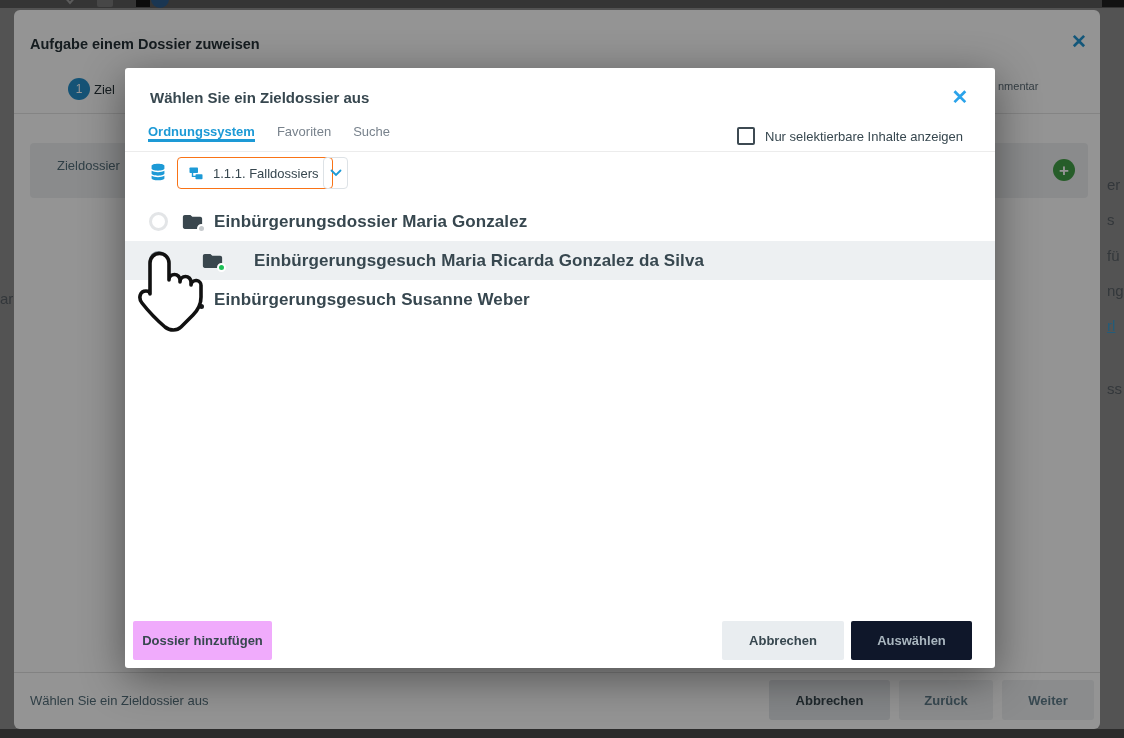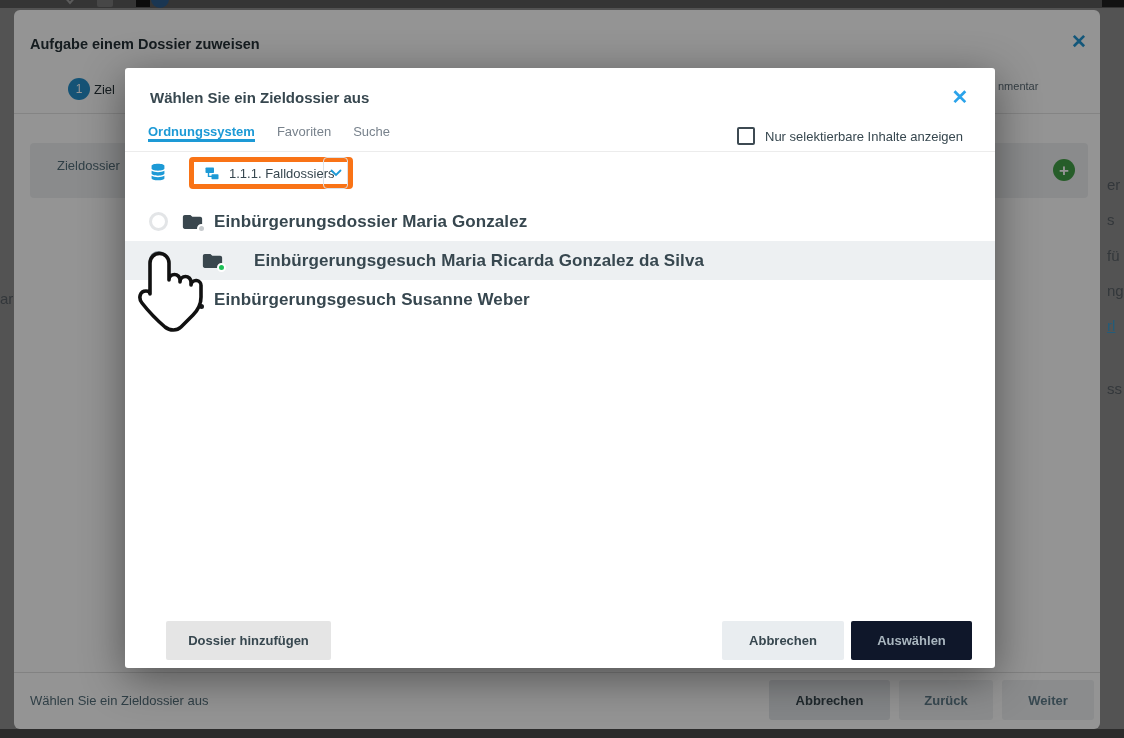--- a/index.html
+++ b/index.html
@@ -50,35 +50,35 @@
   .m-close { position:absolute; left:820px; top:14px; width:30px; height:30px; display:flex; align-items:center; justify-content:center; font-size:20px; font-weight:700; color:#2ba3ea; cursor:pointer; }
   .m-tabbar { position:absolute; left:23px; top:56px; display:flex; gap:22px; }
   .m-tab { font-size:13px; color:#78828c; cursor:pointer; }
   .m-tab.active { color:#1d9ad6; font-weight:700; border-bottom:3px solid #1d9ad6; }
   .m-hairline { position:absolute; left:0; top:83px; width:100%; height:1px; background:#ececec; }
   .m-check-wrap { position:absolute; left:612px; top:59px; display:flex; align-items:center; gap:10px; cursor:pointer; }
   .m-checkbox { width:18px; height:18px; border:2px solid #3d4a52; border-radius:2px; background:#fff; }
   .m-check-label { font-size:13px; color:#37474f; }
 
   .m-crumb-db { position:absolute; left:20px; top:90px; width:26px; height:28px; display:flex; align-items:center; justify-content:center; cursor:pointer; }
-  .m-crumb-box { position:absolute; left:64px; top:89px; height:32px; display:flex; align-items:center; gap:9px; padding:0 13px 0 10px; border:5px solid #f97316; border-radius:4px; cursor:pointer; }
+  .m-crumb-box { position:absolute; left:52px; top:89px; height:32px; display:flex; align-items:center; gap:9px; padding:0 13px 0 10px; border:1px solid #f97316; border-radius:4px; cursor:pointer; }
   .m-crumb-text { font-size:13px; color:#37474f; }
   .m-crumb-chev { position:absolute; left:198px; top:89px; width:25px; height:32px; border:1px solid #dde2e6; border-radius:4px; display:flex; align-items:center; justify-content:center; cursor:pointer; }
 
   .m-list { position:absolute; left:0; top:134px; width:100%; }
   .m-row { height:39px; display:flex; align-items:center; cursor:pointer; }
   .m-row.highlight { background:#edf0f2;gap:20px; }
   .radio { width:19px; height:19px; border-radius:50%; border:3px solid #e3e5e7; background:#fff; margin-left:24px; flex:none; }
   .radio.hot { border-color:#75828a; }
   .folder-wrap { position:relative; width:21px; height:18px; margin-left:14px; flex:none; }
   .status-dot { position:absolute; right:-3px; bottom:-2px; width:9px; height:9px; border-radius:50%; border:2px solid #fff; }
   .m-row-label { margin-left:11px; font-size:17px; font-weight:700; color:#37474f; letter-spacing:0.1px; }
 
   .m-btn { position:absolute; top:553px; height:39px; border:none; border-radius:2px; font-family:inherit; font-size:13px; font-weight:700; cursor:pointer; }
-  .m-btn-add { left:41px; width:165px; background:#e5e5e5; color:#37474f; }
+  .m-btn-add { left:8px; width:139px; background:#f0abfc; color:#37474f; }
   .m-btn-cancel { left:597px; width:122px; background:#e9edf0; color:#37474f; }
   .m-btn-select { left:726px; width:121px; background:#0f172a; color:#a9b6bf; }
 
   .hand { position:absolute; left:134px; top:248px; z-index:4; }
 </style>
 </head>
 <body>
 
 <div class="stage">
 

